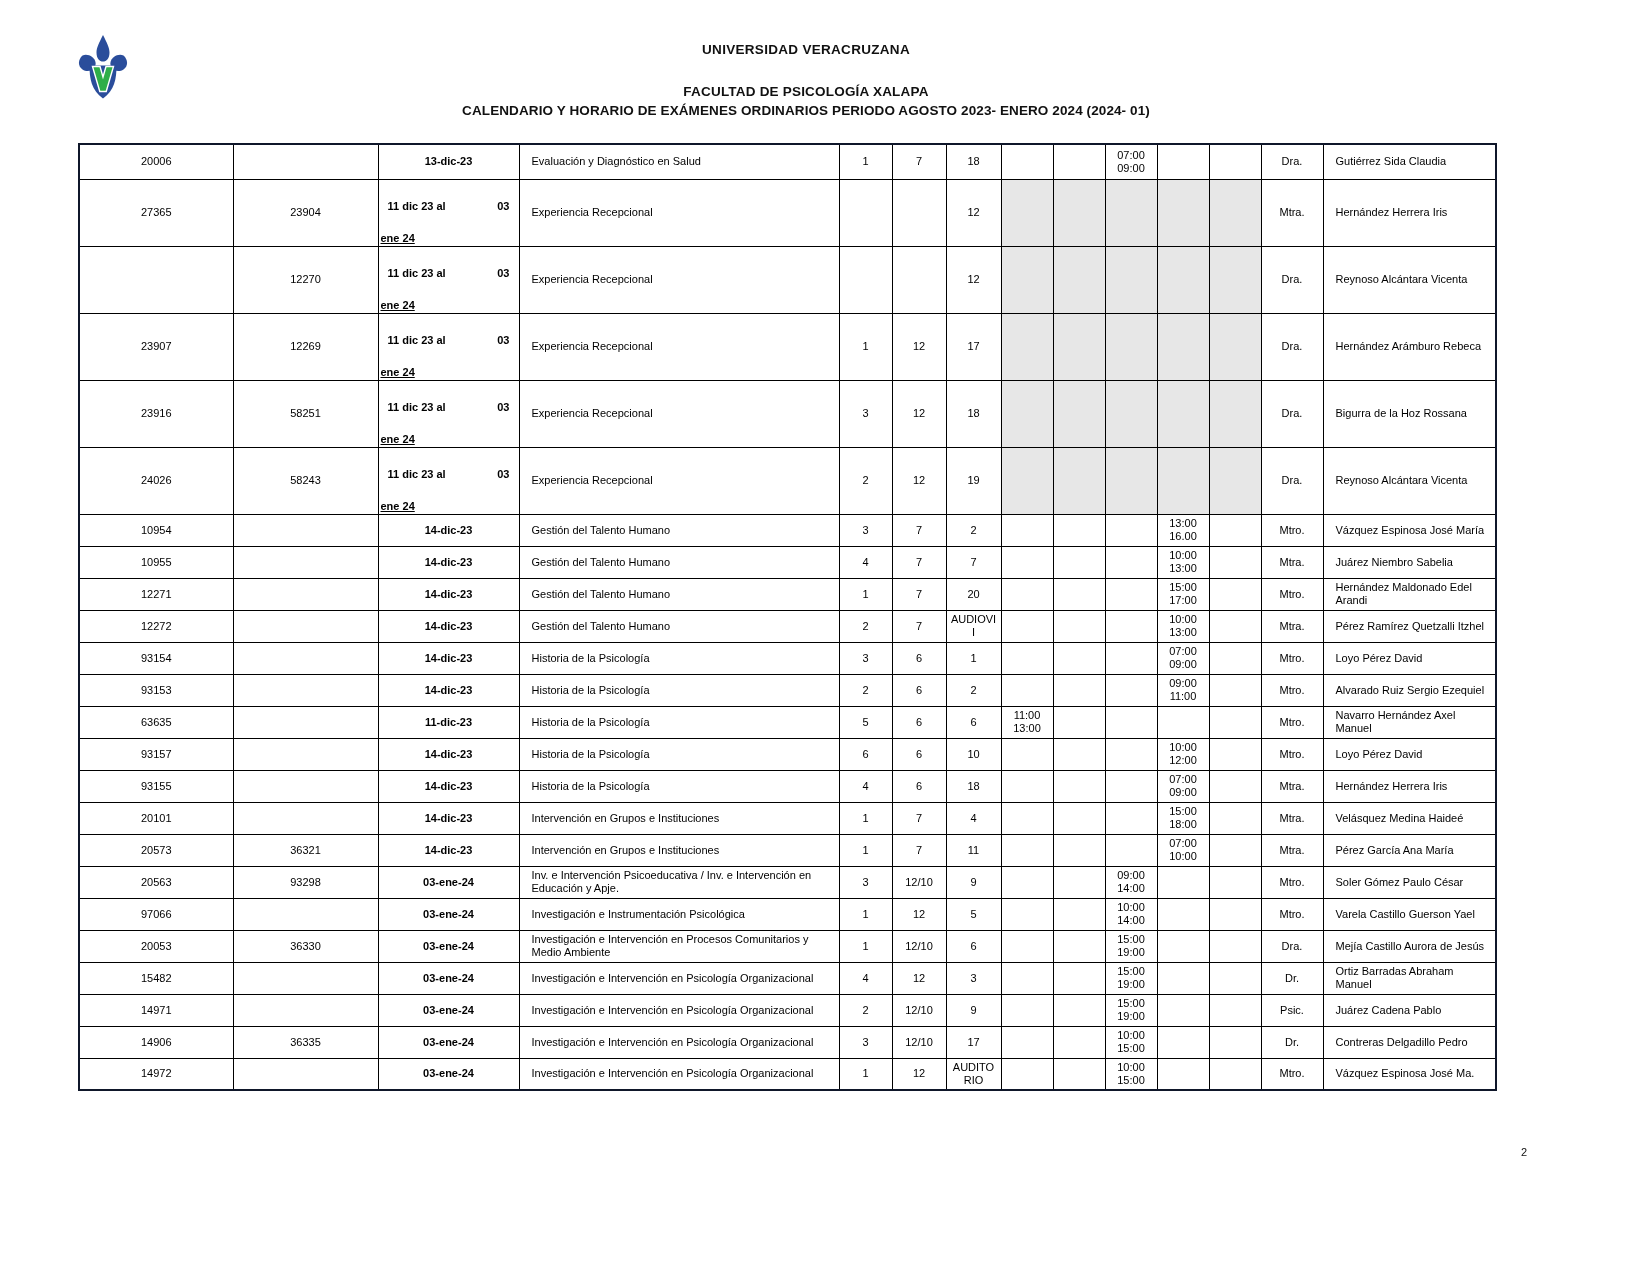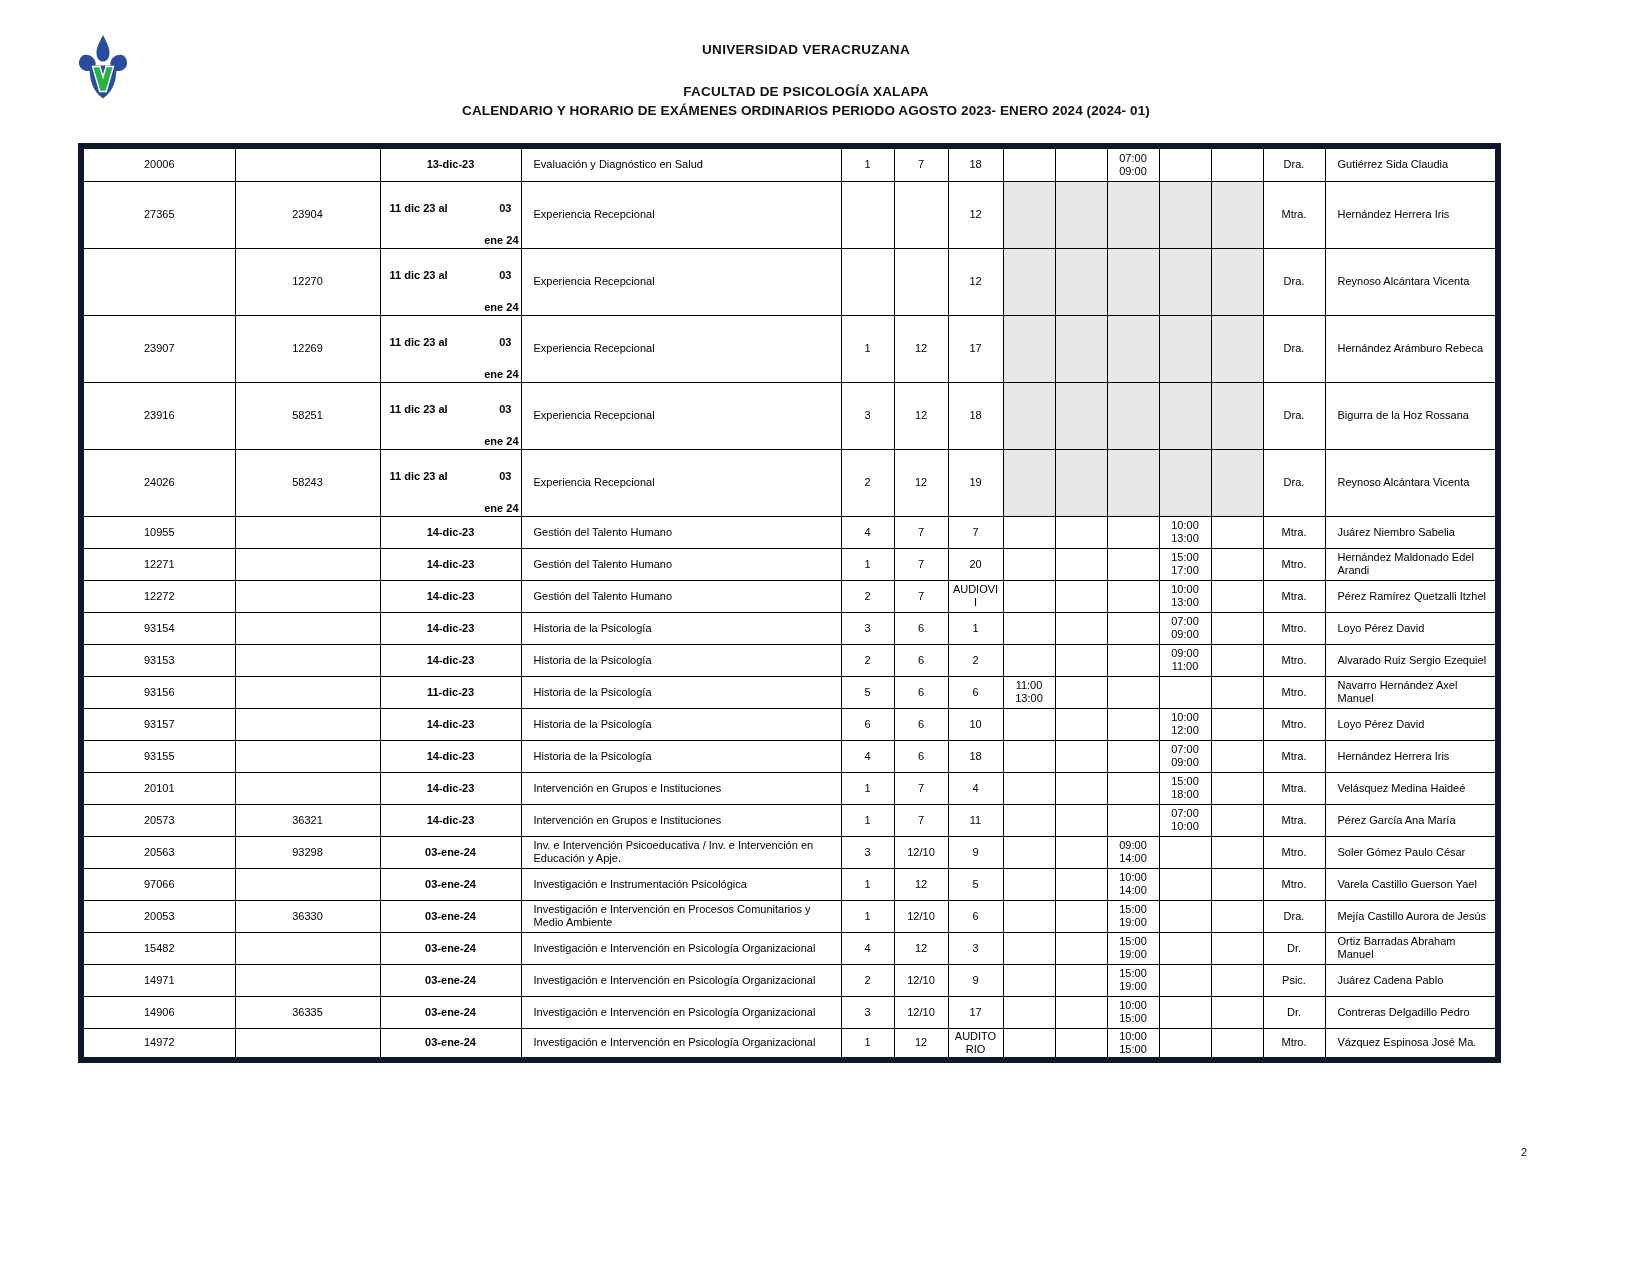--- a/index.html
+++ b/index.html
@@ -10,30 +10,30 @@
   .logo{position:absolute;left:76px;top:34px;width:54px;height:74px;}
   .hdr{position:absolute;left:0;top:0;width:1612px;text-align:center;}
   .h-line{position:absolute;width:100%;font-weight:bold;color:#111;}
   .h-univ{top:42px;font-size:13.5px;letter-spacing:.3px;}
   .h-fac{top:84px;font-size:13.5px;letter-spacing:.2px;}
   .h-cal{top:103px;font-size:13.5px;letter-spacing:.1px;}
 
   
   table.sched{position:absolute;left:78px;top:143px;width:1417px;
       border-collapse:collapse;table-layout:fixed;font-size:11px;
-      border:6px solid #0f172a;}
+      border:2px solid #0f172a;}
   .sched td{border:1px solid #000;vertical-align:middle;text-align:center;
       padding:1px 2px;overflow:hidden;line-height:13px;}
   .sched tr{height:32px;}
   .sched tr.first{height:35px;}
   .sched td.left{text-align:left;padding-left:12px;padding-right:4px;}
   .sched td.date-cell{font-weight:bold;}
   .sched td.gray{background:#e7e7e7;}
   .range-line1{display:flex;justify-content:space-between;padding:18px 7px;font-weight:bold;line-height:14px;}
-  .range-line2{text-align:right;font-weight:bold;line-height:14px;}
+  .range-line2{text-align:left;font-weight:bold;line-height:14px;text-decoration:underline;}
   .sched td.time div{line-height:13px;}
 
   .page-num{position:absolute;left:1521px;top:1146px;font-size:11px;color:#111;}
 </style>
 </head>
 <body>
 
 <div class="page">
 
   <svg class="logo" viewBox="0 0 54 74">
@@ -191,20 +191,39 @@
           <td>19</td>
           <td class="time gray"></td>
           <td class="time gray"></td>
           <td class="time gray"></td>
           <td class="time gray"></td>
           <td class="time gray"></td>
           <td>Dra.</td>
           <td class="left">Reynoso Alcántara Vicenta</td>
         </tr>
         <tr>
+          <td>10954</td>
+          <td></td>
+          <td class="date-cell">14-dic-23</td>
+          <td class="left">Gestión del Talento Humano</td>
+          <td>3</td>
+          <td>7</td>
+          <td>2</td>
+          <td class="time"></td>
+          <td class="time"></td>
+          <td class="time"></td>
+          <td class="time">
+            <div>13:00</div>
+            <div>16.00</div>
+          </td>
+          <td class="time"></td>
+          <td>Mtro.</td>
+          <td class="left">Vázquez Espinosa José María</td>
+        </tr>
+        <tr>
           <td>10955</td>
           <td></td>
           <td class="date-cell">14-dic-23</td>
           <td class="left">Gestión del Talento Humano</td>
           <td>4</td>
           <td>7</td>
           <td>7</td>
           <td class="time"></td>
           <td class="time"></td>
           <td class="time"></td>
@@ -286,21 +305,21 @@
           <td class="time"></td>
           <td class="time">
             <div>09:00</div>
             <div>11:00</div>
           </td>
           <td class="time"></td>
           <td>Mtro.</td>
           <td class="left">Alvarado Ruiz Sergio Ezequiel</td>
         </tr>
         <tr>
-          <td>93156</td>
+          <td>63635</td>
           <td></td>
           <td class="date-cell">11-dic-23</td>
           <td class="left">Historia de la Psicología</td>
           <td>5</td>
           <td>6</td>
           <td>6</td>
           <td class="time">
             <div>11:00</div>
             <div>13:00</div>
           </td>

